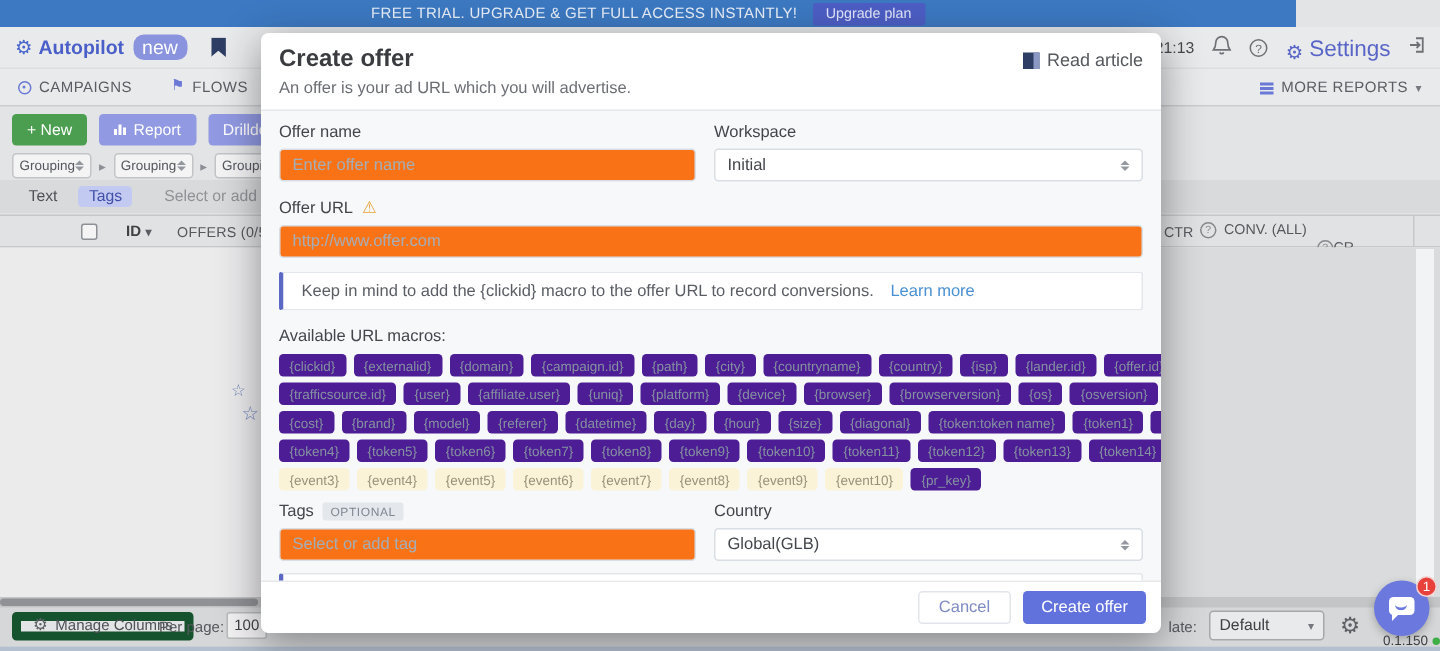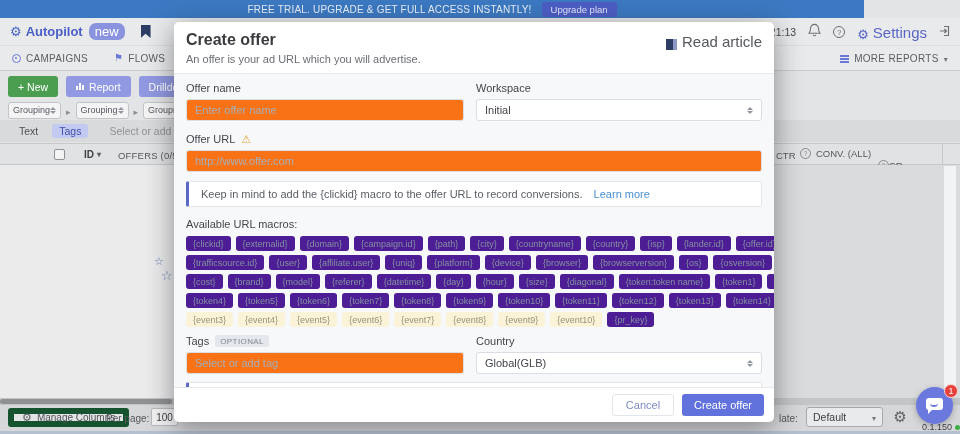--- a/index.html
+++ b/index.html
@@ -134,22 +134,22 @@
   .version { position:absolute; left:922px; top:422px; font-size:9px; color:#3a3c40; display:flex;
              align-items:center; gap:3px; }
   .gdot { width:5px; height:5px; background:#3fae47; border-radius:50%; display:inline-block; }
   
   .modal { position:absolute; left:174px; top:22px; width:600px; height:400px; background:#fff;
            border-radius:5px; box-shadow:0 6px 28px rgba(25,25,30,.45); z-index:10;
            display:flex; flex-direction:column; }
   .m-head { position:relative; padding:9px 12px 8px; }
   .m-title { font-size:16px; font-weight:bold; color:#3a3c40; }
   .m-sub { font-size:11px; color:#6b6e73; margin-top:4px; }
-  .read-article { position:absolute; right:12px; top:11px; display:flex; align-items:flex-end; gap:5px;
-                  font-size:15px; color:#55585d; cursor:pointer; }
+  .read-article { position:absolute; right:12px; top:11px; display:flex; align-items:center; gap:5px;
+                  font-size:12px; color:#55585d; cursor:pointer; }
   .book-icon { width:11px; height:11px; background:#2e3d63; position:relative; }
   .book-icon::after { content:""; position:absolute; right:0; top:0; width:4px; height:11px; background:#8c98c4; }
   .m-body { flex:1; background:#f6f8fa; border-top:1px solid #e6e8ea; border-bottom:1px solid #e6e8ea;
             padding:8px 12px; overflow:hidden; }
   .two-col { display:flex; gap:12px; }
   .col-l { width:278px; flex:none; }
   .col-r { flex:1; }
   .flabel { font-size:11px; color:#43464b; margin-bottom:5px; display:flex; align-items:center; gap:6px; }
   .warn { color:#e8a33d; font-size:11px; line-height:1; }
   .warn::after { content:"⚠"; }

